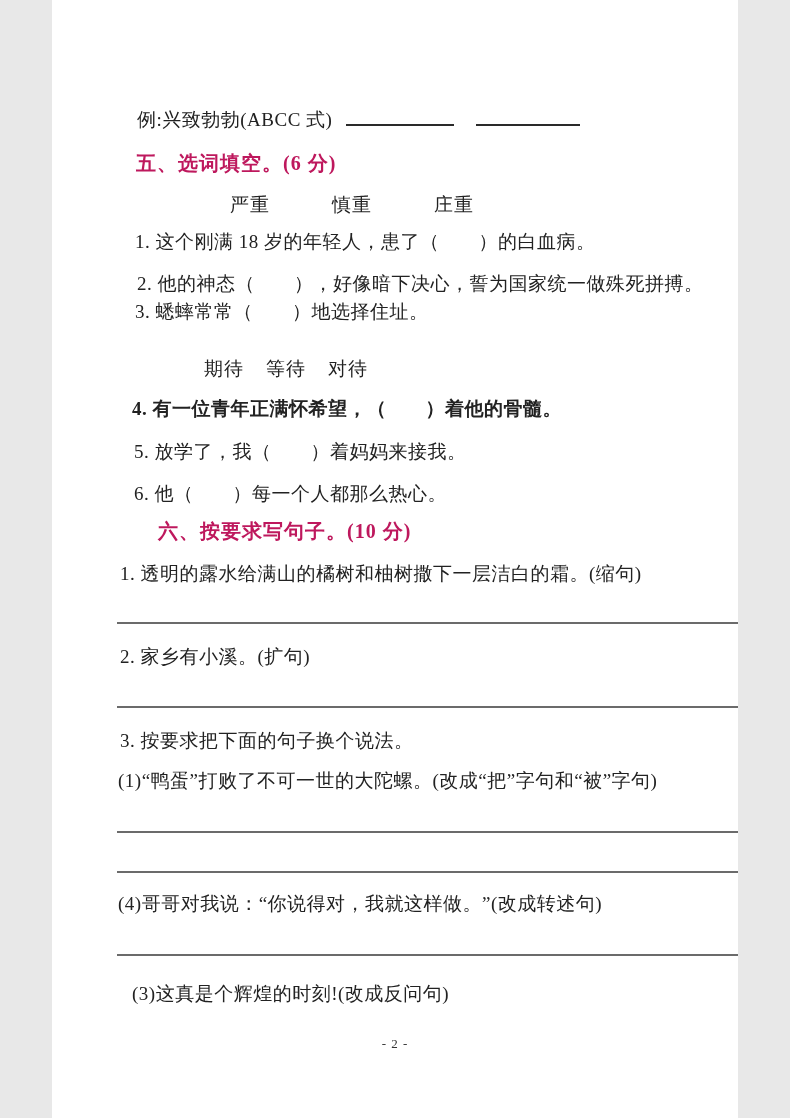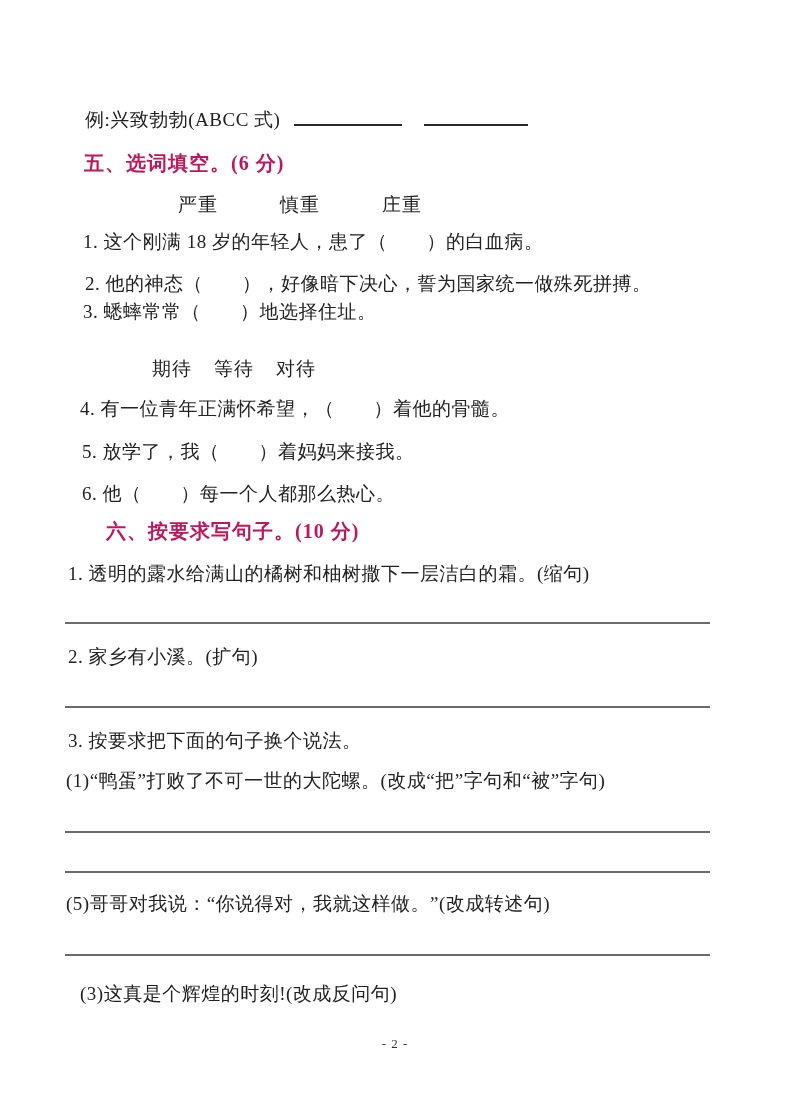--- a/index.html
+++ b/index.html
@@ -2,21 +2,21 @@
 <html><head>
 <meta charset="utf-8">
 <style>
   html, body {
     margin: 0;
     padding: 0;
     background: #e8e8e8;
   }
   .page {
     position: relative;
-    width: 790px;
+    width: 686px;
     height: 1118px;
     margin: 0 auto;
     background: #ffffff;
     font-family: "Liberation Serif", "DejaVu Serif", serif;
     color: #222222;
     overflow: hidden;
   }
   .t {
     position: absolute;
     font-size: 19px;
@@ -85,38 +85,38 @@
   <div class="t" style="left:83px; top:230px;">1. 这个刚满 18 岁的年轻人，患了（　　）的白血病。</div>
   <div class="t" style="left:85px; top:272px;">2. 他的神态（　　），好像暗下决心，誓为国家统一做殊死拼搏。</div>
   <div class="t" style="left:83px; top:300px;">3. 蟋蟀常常（　　）地选择住址。</div>
 
   <div class="word-bank bank2" style="left:152px; top:356px;">
     <span>期待</span>
     <span>等待</span>
     <span>对待</span>
   </div>
 
-  <div class="t" style="left:80px; top:397px;">4. 有一位青年正满怀希望，（　　）着他的骨髓。</div>
+  <div class="t" style="left:80px; top:397px;font-weight:bold;">4. 有一位青年正满怀希望，（　　）着他的骨髓。</div>
   <div class="t" style="left:82px; top:440px;">5. 放学了，我（　　）着妈妈来接我。</div>
   <div class="t" style="left:82px; top:482px;">6. 他（　　）每一个人都那么热心。</div>
 
   <div class="t heading" style="left:84px; top:519px;margin-left:22px;">六、按要求写句子。(10 分)</div>
 
   <div class="t" style="left:68px; top:562px;">1. 透明的露水给满山的橘树和柚树撒下一层洁白的霜。(缩句)</div>
   <div class="answer-line" style="top:622px;"></div>
 
   <div class="t" style="left:68px; top:645px;">2. 家乡有小溪。(扩句)</div>
   <div class="answer-line" style="top:706px;"></div>
 
   <div class="t" style="left:68px; top:729px;">3. 按要求把下面的句子换个说法。</div>
 
   <div class="t" style="left:66px; top:769px;">(1)“鸭蛋”打败了不可一世的大陀螺。(改成“把”字句和“被”字句)</div>
   <div class="answer-line" style="top:831px;"></div>
   <div class="answer-line" style="top:871px;"></div>
 
-  <div class="t" style="left:66px; top:892px;">(5)哥哥对我说：“你说得对，我就这样做。”(改成转述句)</div>
+  <div class="t" style="left:66px; top:892px;">(4)哥哥对我说：“你说得对，我就这样做。”(改成转述句)</div>
   <div class="answer-line" style="top:954px;"></div>
 
   <div class="t" style="left:80px; top:982px;">(3)这真是个辉煌的时刻!(改成反问句)</div>
 
   <div class="page-number">- 2 -</div>
 
 </div>
 
 </body></html>

